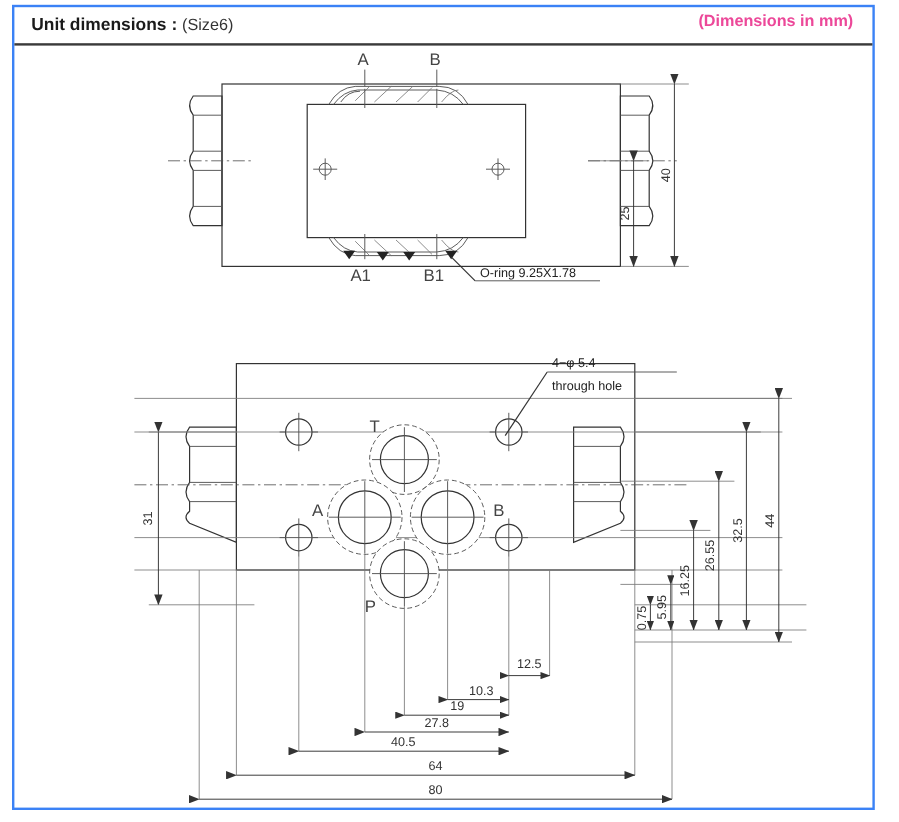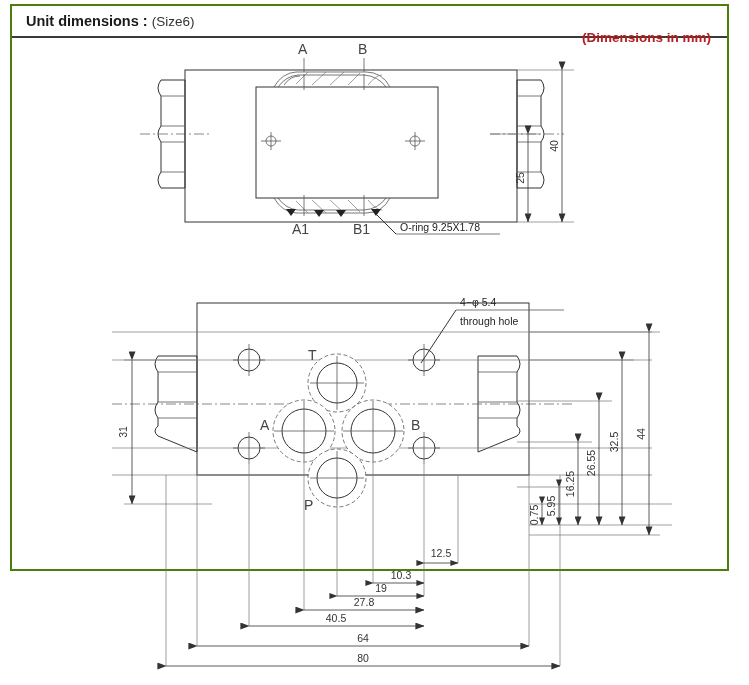--- a/index.html
+++ b/index.html
@@ -1,23 +1,23 @@
 <!DOCTYPE html>
 <html><head>
 <meta charset="utf-8">
 <style>
   html,body{margin:0;padding:0;background:#ffffff;}
   body{width:749px;height:685px;font-family:"Liberation Sans",sans-serif;position:relative;overflow:hidden;}
 
-  #frame{position:absolute;left:10px;top:4px;width:719px;height:567px;border:2px solid #4d7c0f;box-sizing:border-box;background:#fff;text-align:right;}
+  #frame{position:absolute;left:10px;top:4px;width:719px;height:671px;border:2px solid #3b82f6;box-sizing:border-box;background:#fff;text-align:right;}
 
   #headerbar{position:absolute;left:0;top:0;width:100%;height:32px;border-bottom:2px solid #3a3a3a;box-sizing:border-box;}
   #hdr-left{position:absolute;left:14px;top:7px;font-size:14.5px;font-weight:bold;color:#1a1a1a;white-space:nowrap;}
   #hdr-left .sz{font-weight:normal;font-size:13.5px;color:#333;}
-  #hdr-right{position:absolute;right:16px;top:24px;font-size:13.5px;font-weight:bold;color:#b91c1c;white-space:nowrap;}
+  #hdr-right{position:absolute;right:16px;top:4px;font-size:13.5px;font-weight:bold;color:#ec4899;white-space:nowrap;}
 
   #canvaswrap{position:absolute;left:0;top:32px;width:715px;height:635px;}
   svg{display:block;}
 
   .ln{stroke:#333;stroke-width:1;fill:none;}
   .thin{stroke:#555;stroke-width:0.8;fill:none;}
   .vthin{stroke:#777;stroke-width:0.7;fill:none;}
   .ctr{stroke:#555;stroke-width:0.7;fill:none;stroke-dasharray:10 3 2 3;}
   .dash{stroke:#555;stroke-width:0.8;fill:none;stroke-dasharray:4 2.5;}
   .dim{stroke:#333;stroke-width:0.8;fill:none;}

